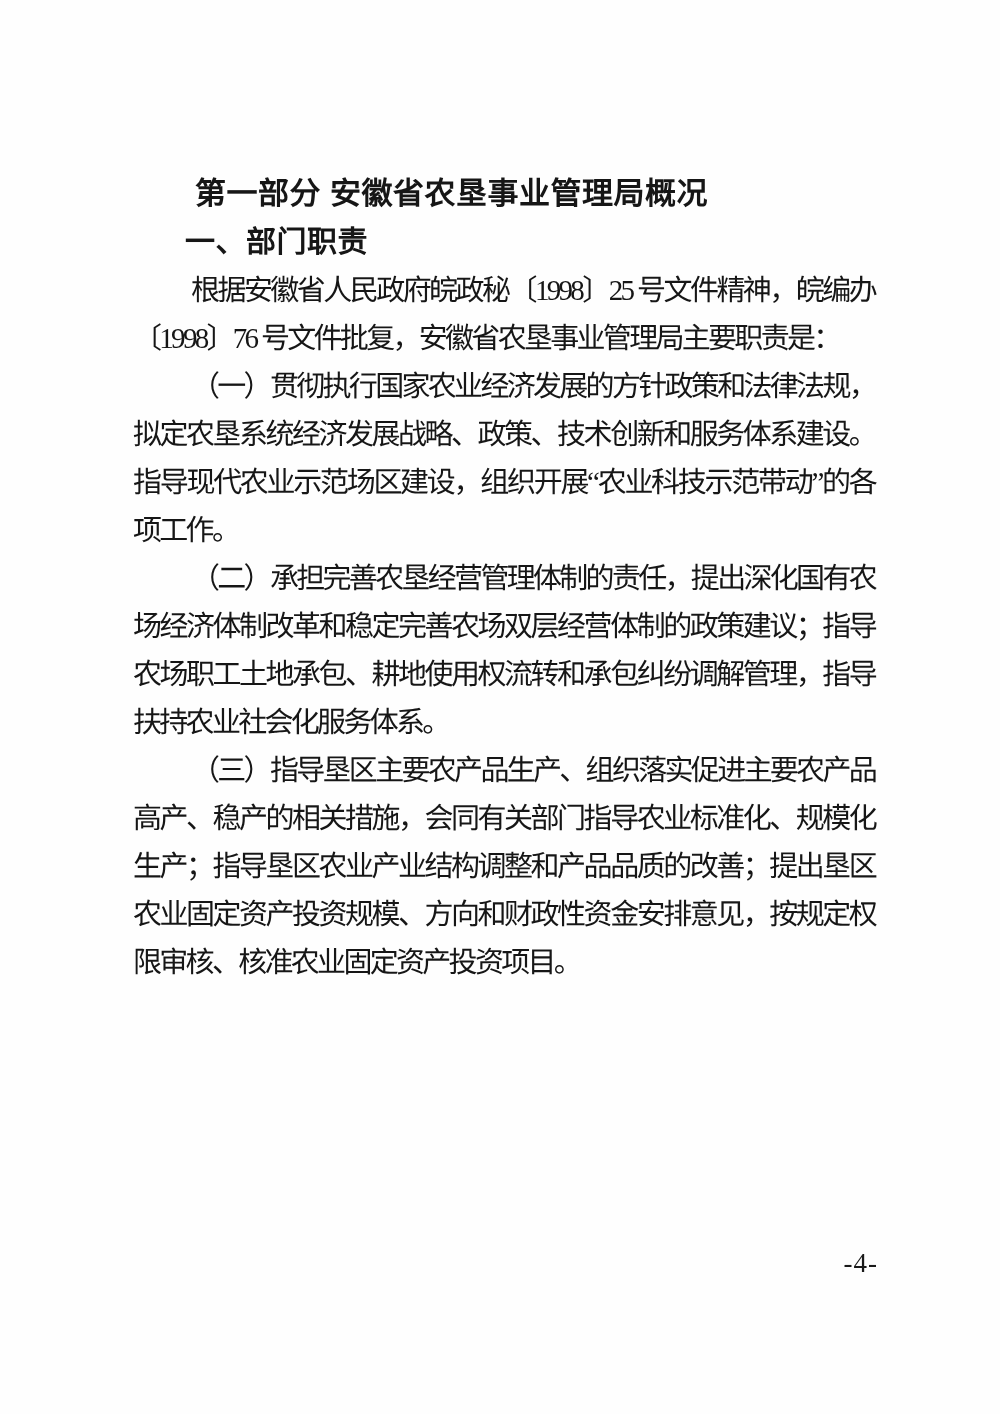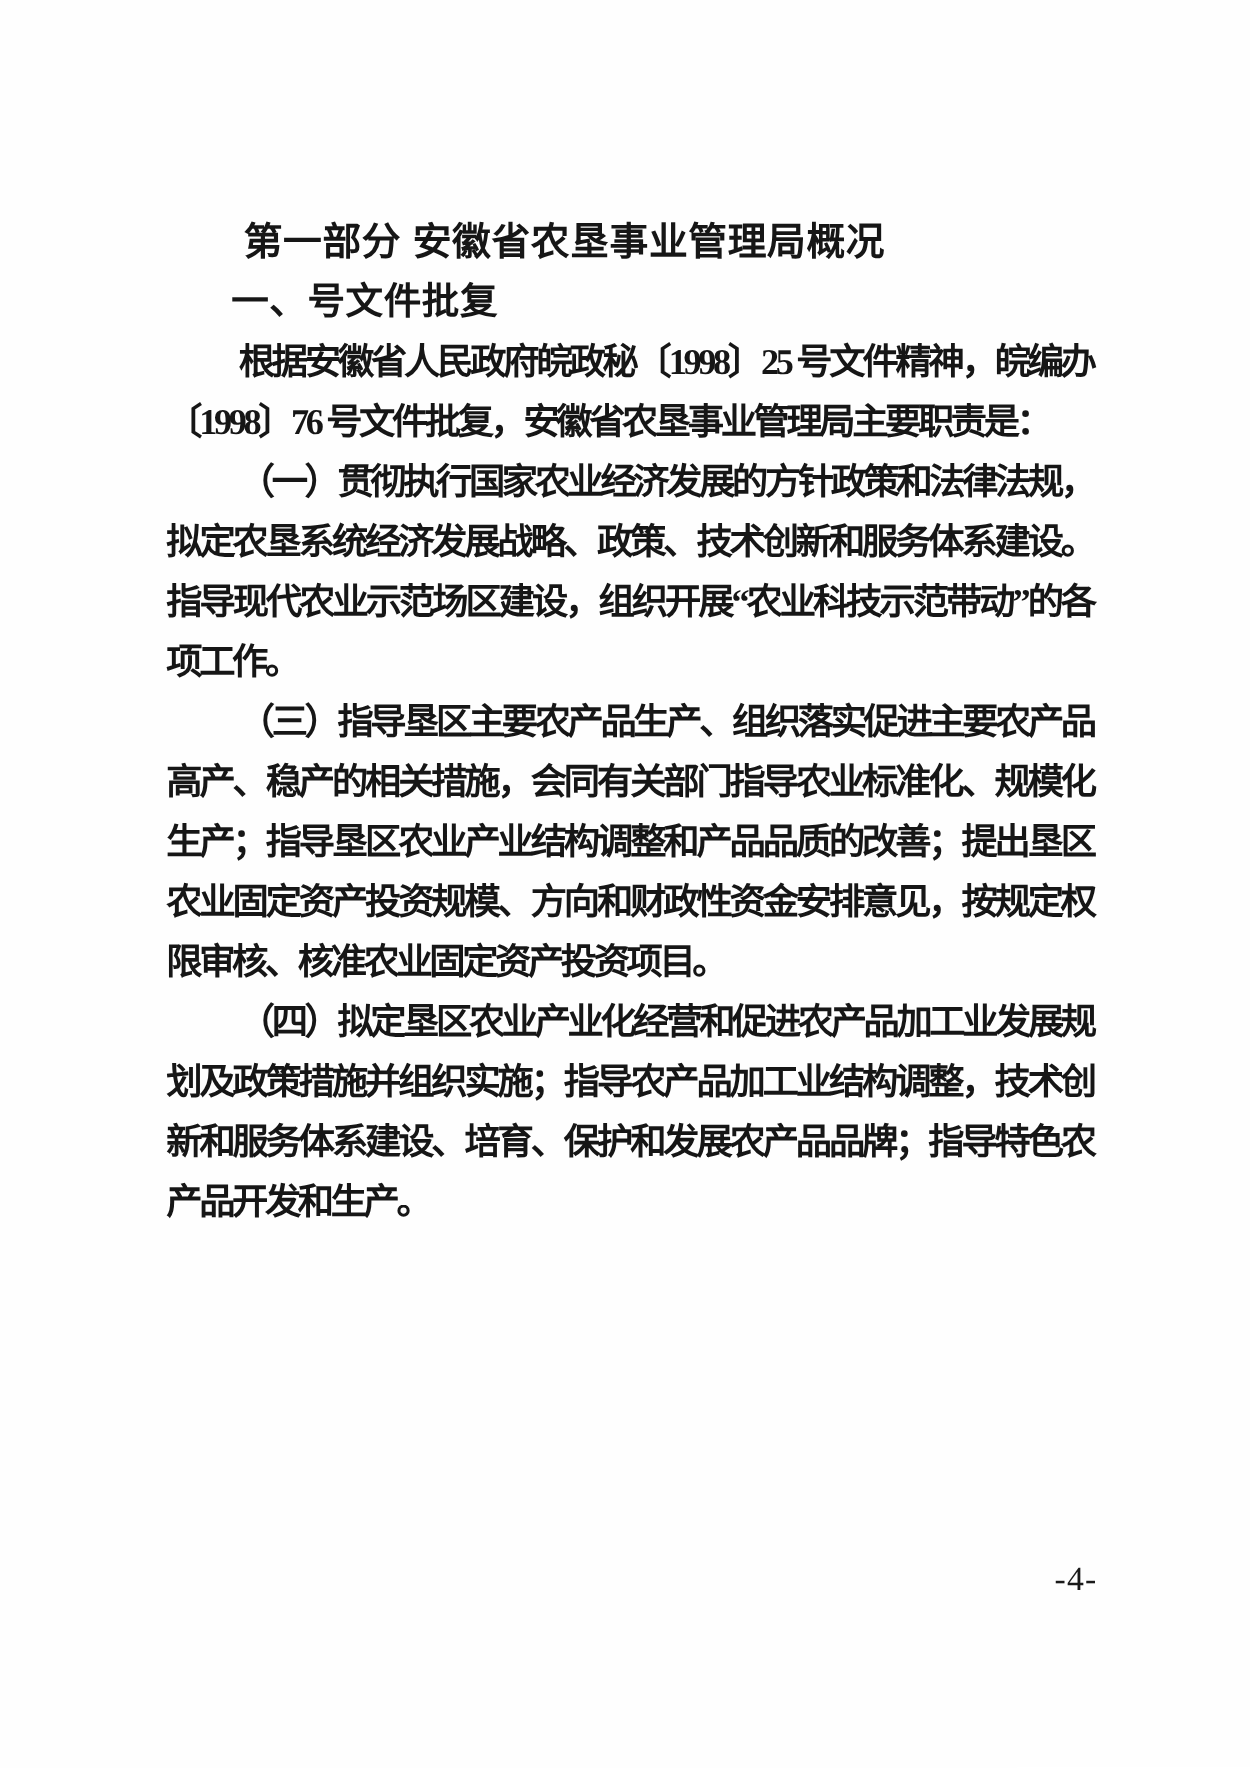--- a/index.html
+++ b/index.html
@@ -43,40 +43,39 @@
     white-space: nowrap;
   }
   .paragraphs p {
     margin: 0;
     font-size: 29px;
     line-height: 48px;
     letter-spacing: -2.7px;
     text-indent: 58px;
     text-align: justify;
     word-break: break-all;
-    font-weight: bold;
   }
   .page-number {
     position: absolute;
     top: 1246px;
     right: 122px;
     font-size: 27px;
     line-height: 34px;
     letter-spacing: 1px;
     color: #1a1a1a;
   }
 </style>
 </head>
 <body>
 
 <div class="page">
   <div class="content">
     <div class="part-title">第一部分 安徽省农垦事业管理局概况</div>
-    <div class="section-heading">一、号文件批复</div>
+    <div class="section-heading">一、部门职责</div>
     <div class="paragraphs">
         <p>根据安徽省人民政府皖政秘〔1998〕25 号文件精神，皖编办〔1998〕76 号文件批复，安徽省农垦事业管理局主要职责是：</p>
         <p>（一）贯彻执行国家农业经济发展的方针政策和法律法规，拟定农垦系统经济发展战略、政策、技术创新和服务体系建设。指导现代农业示范场区建设，组织开展“农业科技示范带动”的各项工作。</p>
+        <p>（二）承担完善农垦经营管理体制的责任，提出深化国有农场经济体制改革和稳定完善农场双层经营体制的政策建议；指导农场职工土地承包、耕地使用权流转和承包纠纷调解管理，指导扶持农业社会化服务体系。</p>
         <p>（三）指导垦区主要农产品生产、组织落实促进主要农产品高产、稳产的相关措施，会同有关部门指导农业标准化、规模化生产；指导垦区农业产业结构调整和产品品质的改善；提出垦区农业固定资产投资规模、方向和财政性资金安排意见，按规定权限审核、核准农业固定资产投资项目。</p>
-        <p>（四）拟定垦区农业产业化经营和促进农产品加工业发展规划及政策措施并组织实施；指导农产品加工业结构调整，技术创新和服务体系建设、培育、保护和发展农产品品牌；指导特色农产品开发和生产。</p>
       </div>
   </div>
   <div class="page-number">-4-</div>
 </div>
 
 </body></html>

